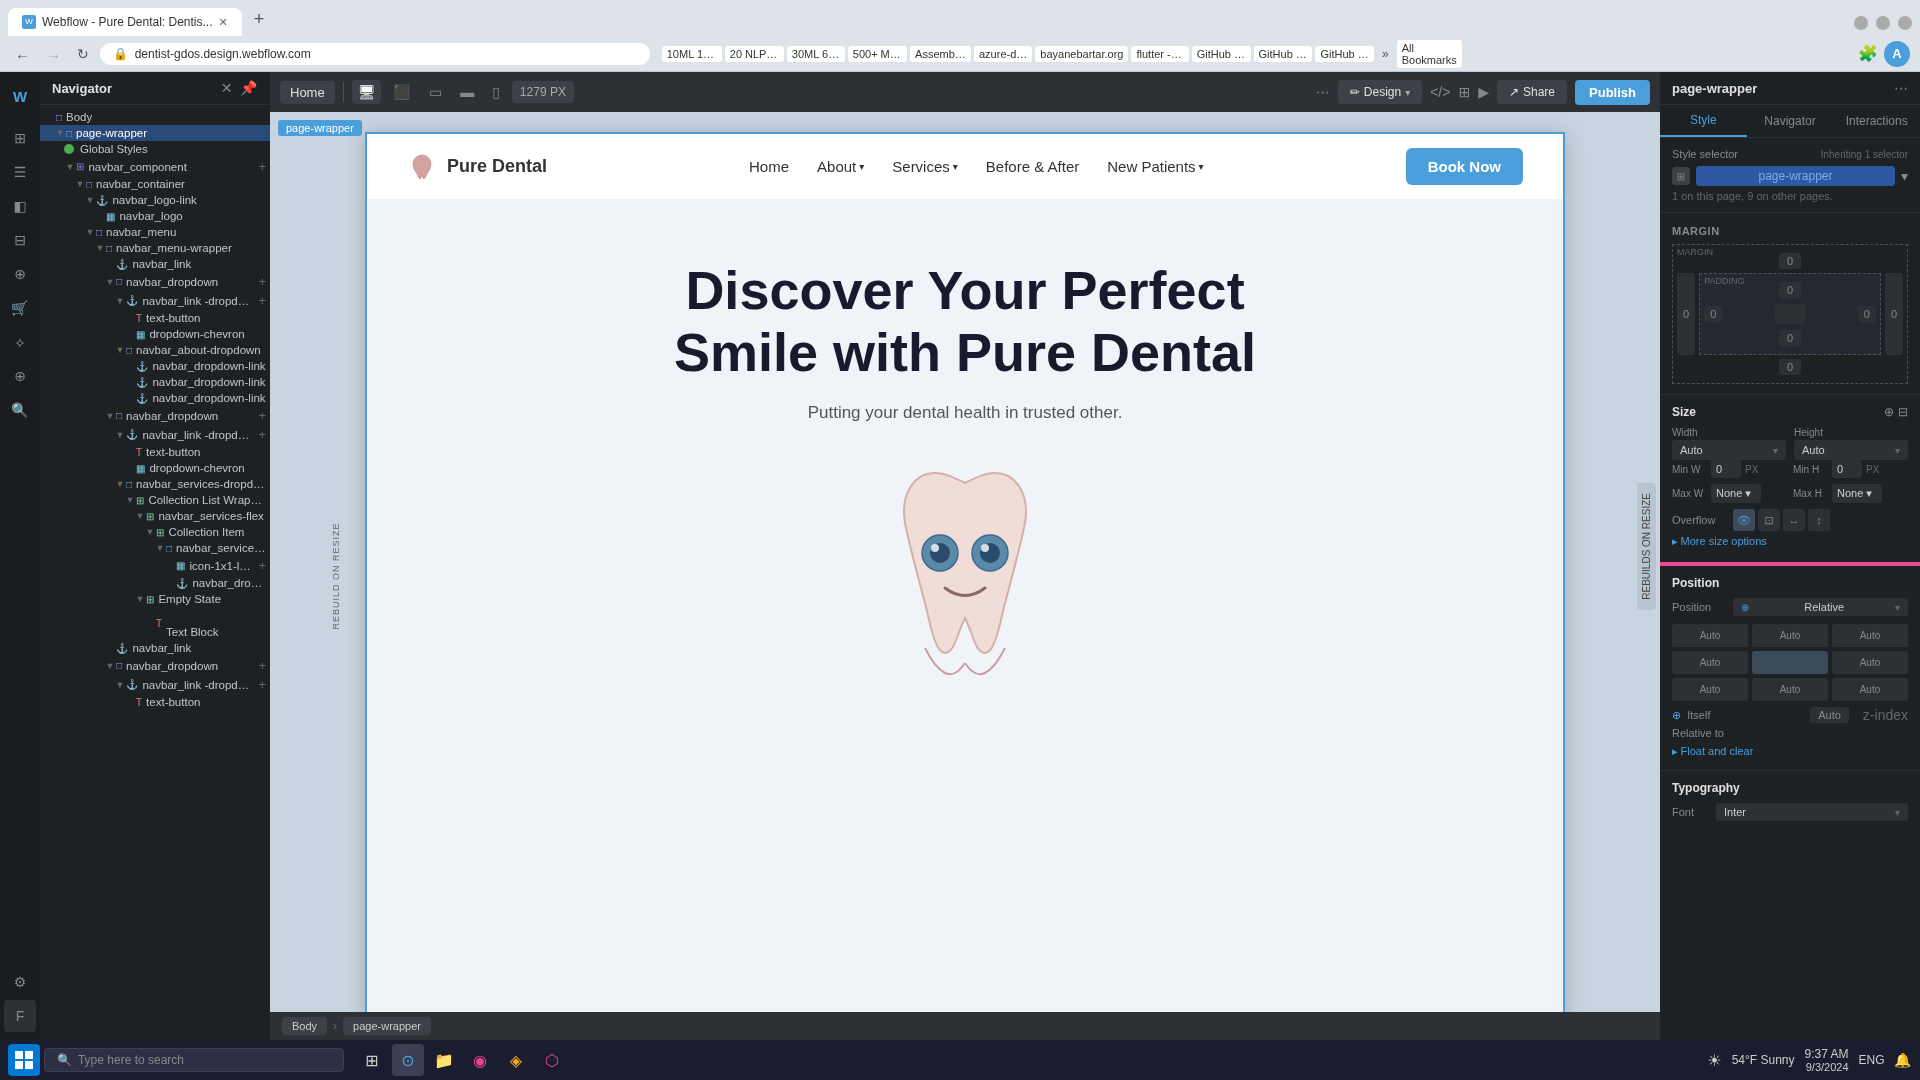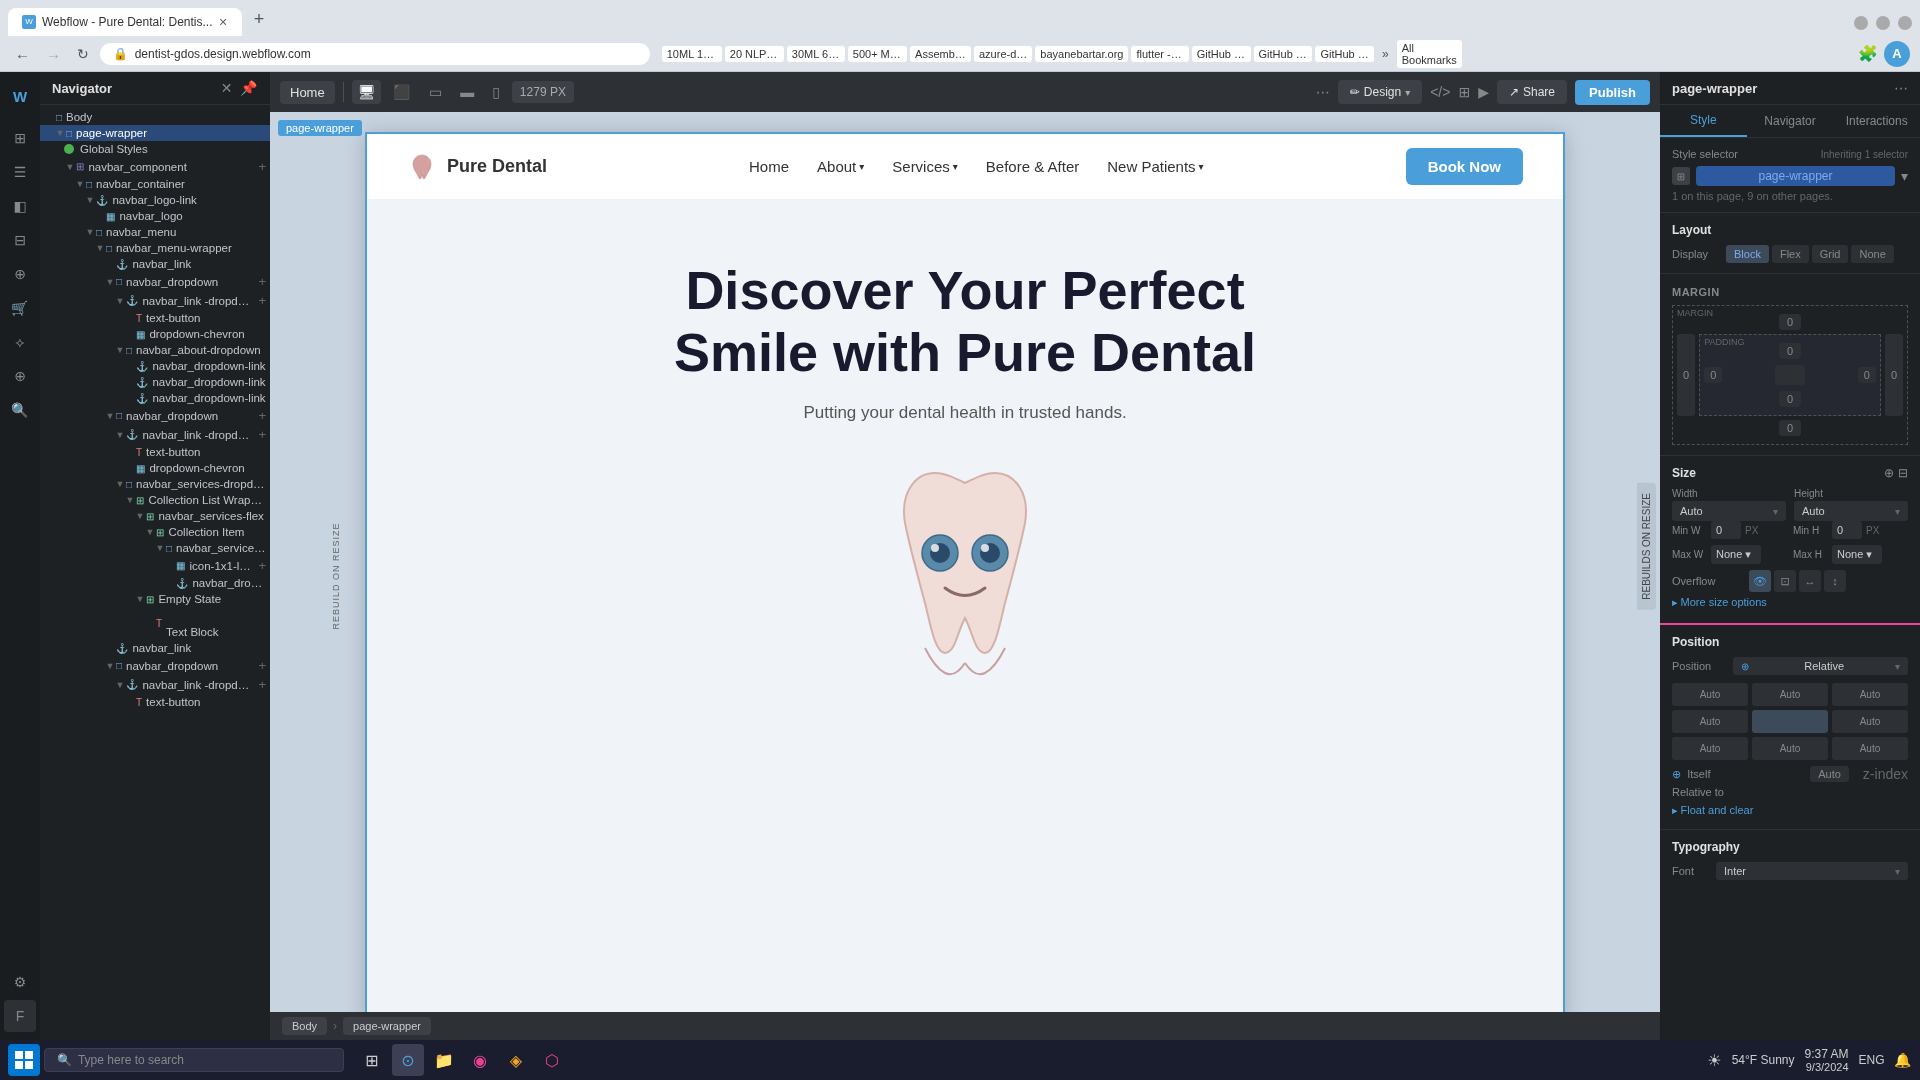--- a/index.html
+++ b/index.html
@@ -336,21 +336,21 @@
           <button style="background:#4a9eda;color:#fff;border:none;padding:10px 22px;border-radius:6px;font-size:15px;font-weight:600;cursor:pointer;">
             <span>Book Now</span>
           </button>
         </div>
 
         <div style="padding:60px 40px 30px;text-align:center;background:#f0f4f8;">
           <h1 style="font-size:54px;font-weight:800;color:#1a1a2e;line-height:1.15;margin-bottom:20px;">
             <span>Discover Your Perfect</span><br>
             <span>Smile with Pure Dental</span>
           </h1>
-          <p style="font-size:17px;color:#555;margin-bottom:30px;">Putting your dental health in trusted hands.</p>
+          <p style="font-size:17px;color:#555;margin-bottom:30px;">Putting your dental health in trusted other.</p>
           
           
           <div style="margin:40px auto 0;width:200px;height:200px;">
             <svg viewBox="0 0 200 220" width="200" height="220">
 
               <path d="M40 60 C35 30 50 10 70 10 C80 10 90 15 100 20 C110 15 120 10 130 10 C150 10 165 30 160 60 C155 85 148 110 140 140 C135 160 130 190 120 190 C110 190 108 170 100 155 C92 170 90 190 80 190 C70 190 65 160 60 140 C52 110 45 85 40 60Z" fill="#f0ddd8" stroke="#d4b0a8" stroke-width="2"></path>
 
               <circle cx="75" cy="90" r="18" fill="#5a8aaa" stroke="#3d6a8a" stroke-width="1.5"></circle>
               <circle cx="75" cy="90" r="10" fill="#2a4a6a"></circle>
               <circle cx="70" cy="85" r="4" fill="#fff" opacity="0.8"></circle>
@@ -393,34 +393,20 @@
       <div style="display:flex;align-items:center;gap:6px;">
         <div style="width:18px;height:18px;background:#3d4147;border-radius:3px;display:flex;align-items:center;justify-content:center;font-size:10px;color:#888;">⊞</div>
         <div style="background:#2d5a9e;color:#7aadee;padding:3px 10px;border-radius:4px;font-size:12px;flex:1;text-align:center;cursor:pointer;">
           <span>page-wrapper</span>
         </div>
         <button style="background:none;border:none;color:#888;font-size:14px;cursor:pointer;">▾</button>
       </div>
       <div style="font-size:11px;color:#666;margin-top:4px;">1 on this page, 9 on other pages.</div>
     </div>
 
-    <div style="padding:10px 12px;border-bottom:1px solid #2d3136;">
-      <div style="display:flex;justify-content:space-between;margin-bottom:8px;">
-        <span style="font-size:12px;color:#e0e0e0;font-weight:600;">Layout</span>
-      </div>
-      <div style="display:flex;align-items:center;gap:6px;">
-        <span style="font-size:11px;color:#888;width:48px;">Display</span>
-        <div style="display:flex;gap:3px;">
-          <button style="padding:3px 8px;font-size:11px;color:#7aadee;border-radius:3px;cursor:pointer;background:#3d4a5a;border:none;">Block</button>
-          <button style="padding:3px 8px;font-size:11px;color:#888;border-radius:3px;cursor:pointer;background:#2d3136;border:none;">Flex</button>
-          <button style="padding:3px 8px;font-size:11px;color:#888;border-radius:3px;cursor:pointer;background:#2d3136;border:none;">Grid</button>
-          <button style="padding:3px 8px;font-size:11px;color:#888;border-radius:3px;cursor:pointer;background:#2d3136;border:none;">None</button>
-        </div>
-      </div>
-    </div>
 
     <div style="padding:10px 12px;border-bottom:1px solid #2d3136;">
       <span style="font-size:11px;color:#888;font-weight:600;letter-spacing:0.5px;">MARGIN</span>
       
       <div style="margin-top:6px;position:relative;">
 
         <div style="border:1px dashed #4d5157;padding:4px;position:relative;">
           <span style="position:absolute;top:2px;left:4px;font-size:9px;color:#666;">MARGIN</span>
 
           <div style="display:flex;justify-content:center;padding:4px 0;">
@@ -447,21 +433,21 @@
             <span style="font-size:11px;color:#888;padding:2px 6px;background:#2d3136;border-radius:3px;cursor:pointer;display:flex;align-items:center;">0</span>
           </div>
 
           <div style="display:flex;justify-content:center;padding:4px 0;">
             <span style="font-size:11px;color:#888;padding:2px 8px;background:#2d3136;border-radius:3px;cursor:pointer;">0</span>
           </div>
         </div>
       </div>
     </div>
 
-    <div style="padding:10px 12px;border-bottom:2px solid #ec4899;">
+    <div style="padding:10px 12px;border-bottom:4px solid #ec4899;">
       <div style="display:flex;justify-content:space-between;align-items:center;margin-bottom:8px;">
         <span style="font-size:12px;color:#e0e0e0;font-weight:600;">Size</span>
         <div style="display:flex;gap:4px;">
           <button style="background:none;border:none;color:#888;font-size:12px;cursor:pointer;">⊕</button>
           <button style="background:none;border:none;color:#888;font-size:12px;cursor:pointer;">⊟</button>
         </div>
       </div>
       <div style="display:flex;gap:8px;">
         <div style="flex:1;">
           <span style="font-size:10px;color:#888;display:block;margin-bottom:2px;">Width</span>
@@ -492,21 +478,21 @@
         <div style="display:flex;align-items:center;gap:4px;">
           <span style="font-size:10px;color:#888;width:35px;">Max W</span>
           <div style="background:#2d3136;border:none;color:#ccc;padding:3px 5px;border-radius:3px;font-size:11px;width:50px;cursor:pointer;">None ▾</div>
         </div>
         <div style="display:flex;align-items:center;gap:4px;">
           <span style="font-size:10px;color:#888;width:35px;">Max H</span>
           <div style="background:#2d3136;border:none;color:#ccc;padding:3px 5px;border-radius:3px;font-size:11px;width:50px;cursor:pointer;">None ▾</div>
         </div>
       </div>
 
-      <div style="display:flex;align-items:center;gap:22px;margin-top:6px;">
+      <div style="display:flex;align-items:center;gap:6px;margin-top:6px;">
         <span style="font-size:11px;color:#888;width:55px;">Overflow</span>
         <div style="display:flex;gap:3px;">
           <button style="width:22px;height:22px;background:#3d4a5a;border:none;border-radius:3px;display:flex;align-items:center;justify-content:center;font-size:11px;color:#4a9eda;cursor:pointer;">👁</button>
           <button style="width:22px;height:22px;background:#2d3136;border:none;border-radius:3px;display:flex;align-items:center;justify-content:center;font-size:11px;color:#888;cursor:pointer;">⊡</button>
           <button style="width:22px;height:22px;background:#2d3136;border:none;border-radius:3px;display:flex;align-items:center;justify-content:center;font-size:11px;color:#888;cursor:pointer;">↔</button>
           <button style="width:22px;height:22px;background:#2d3136;border:none;border-radius:3px;display:flex;align-items:center;justify-content:center;font-size:11px;color:#888;cursor:pointer;">↕</button>
         </div>
       </div>
       <button style="font-size:11px;color:#4a9eda;cursor:pointer;background:none;border:none;padding:4px 0;display:block;">
         <span>▸ More size options</span>

